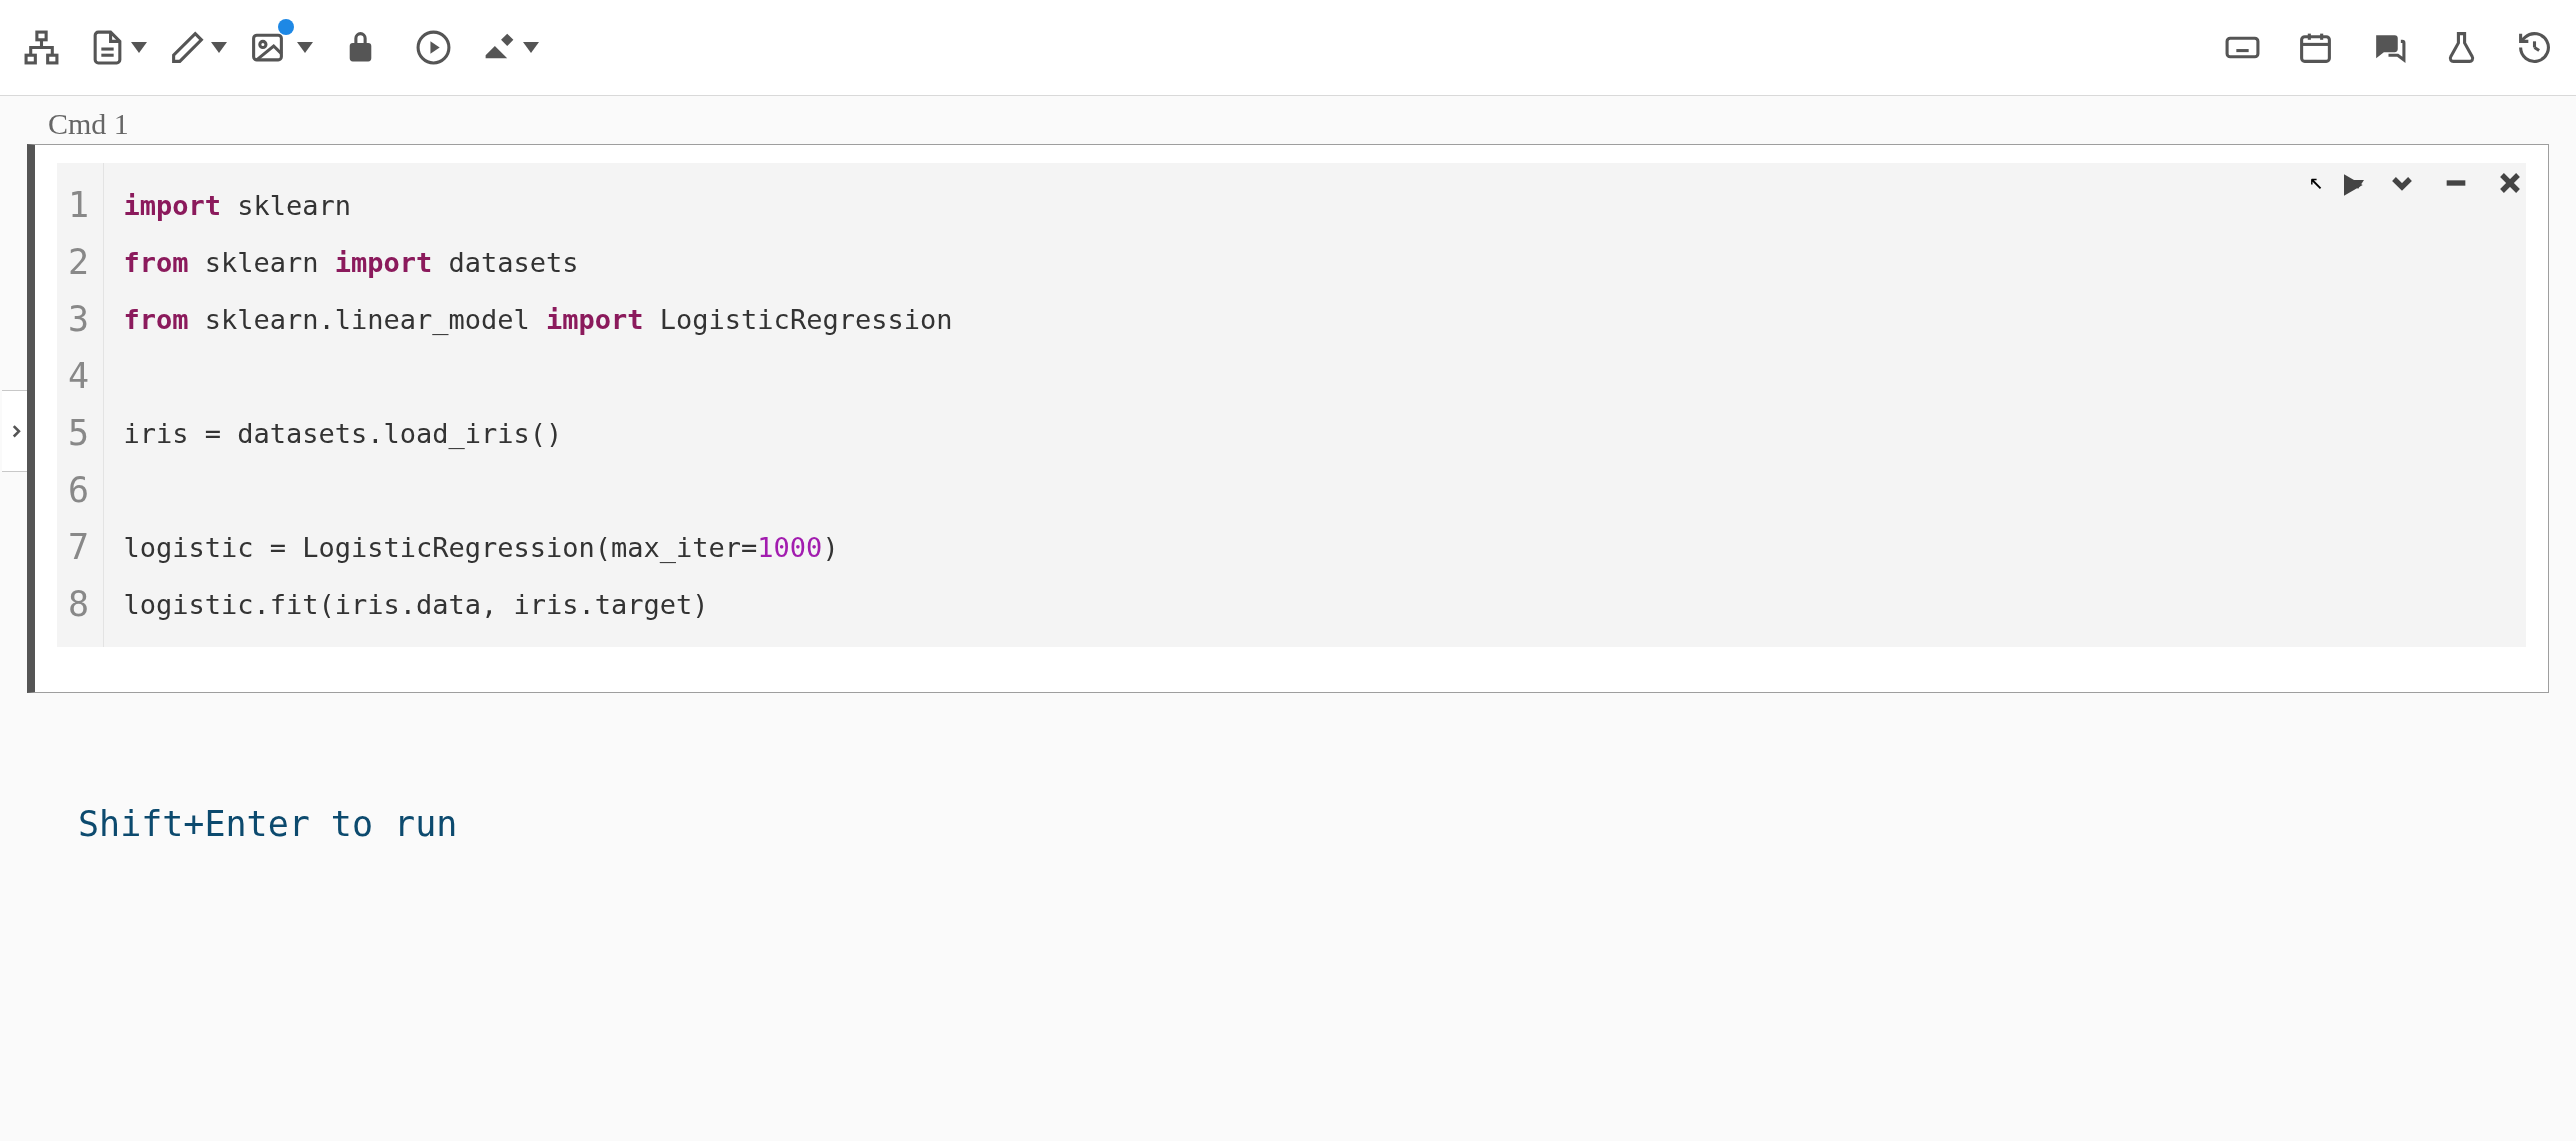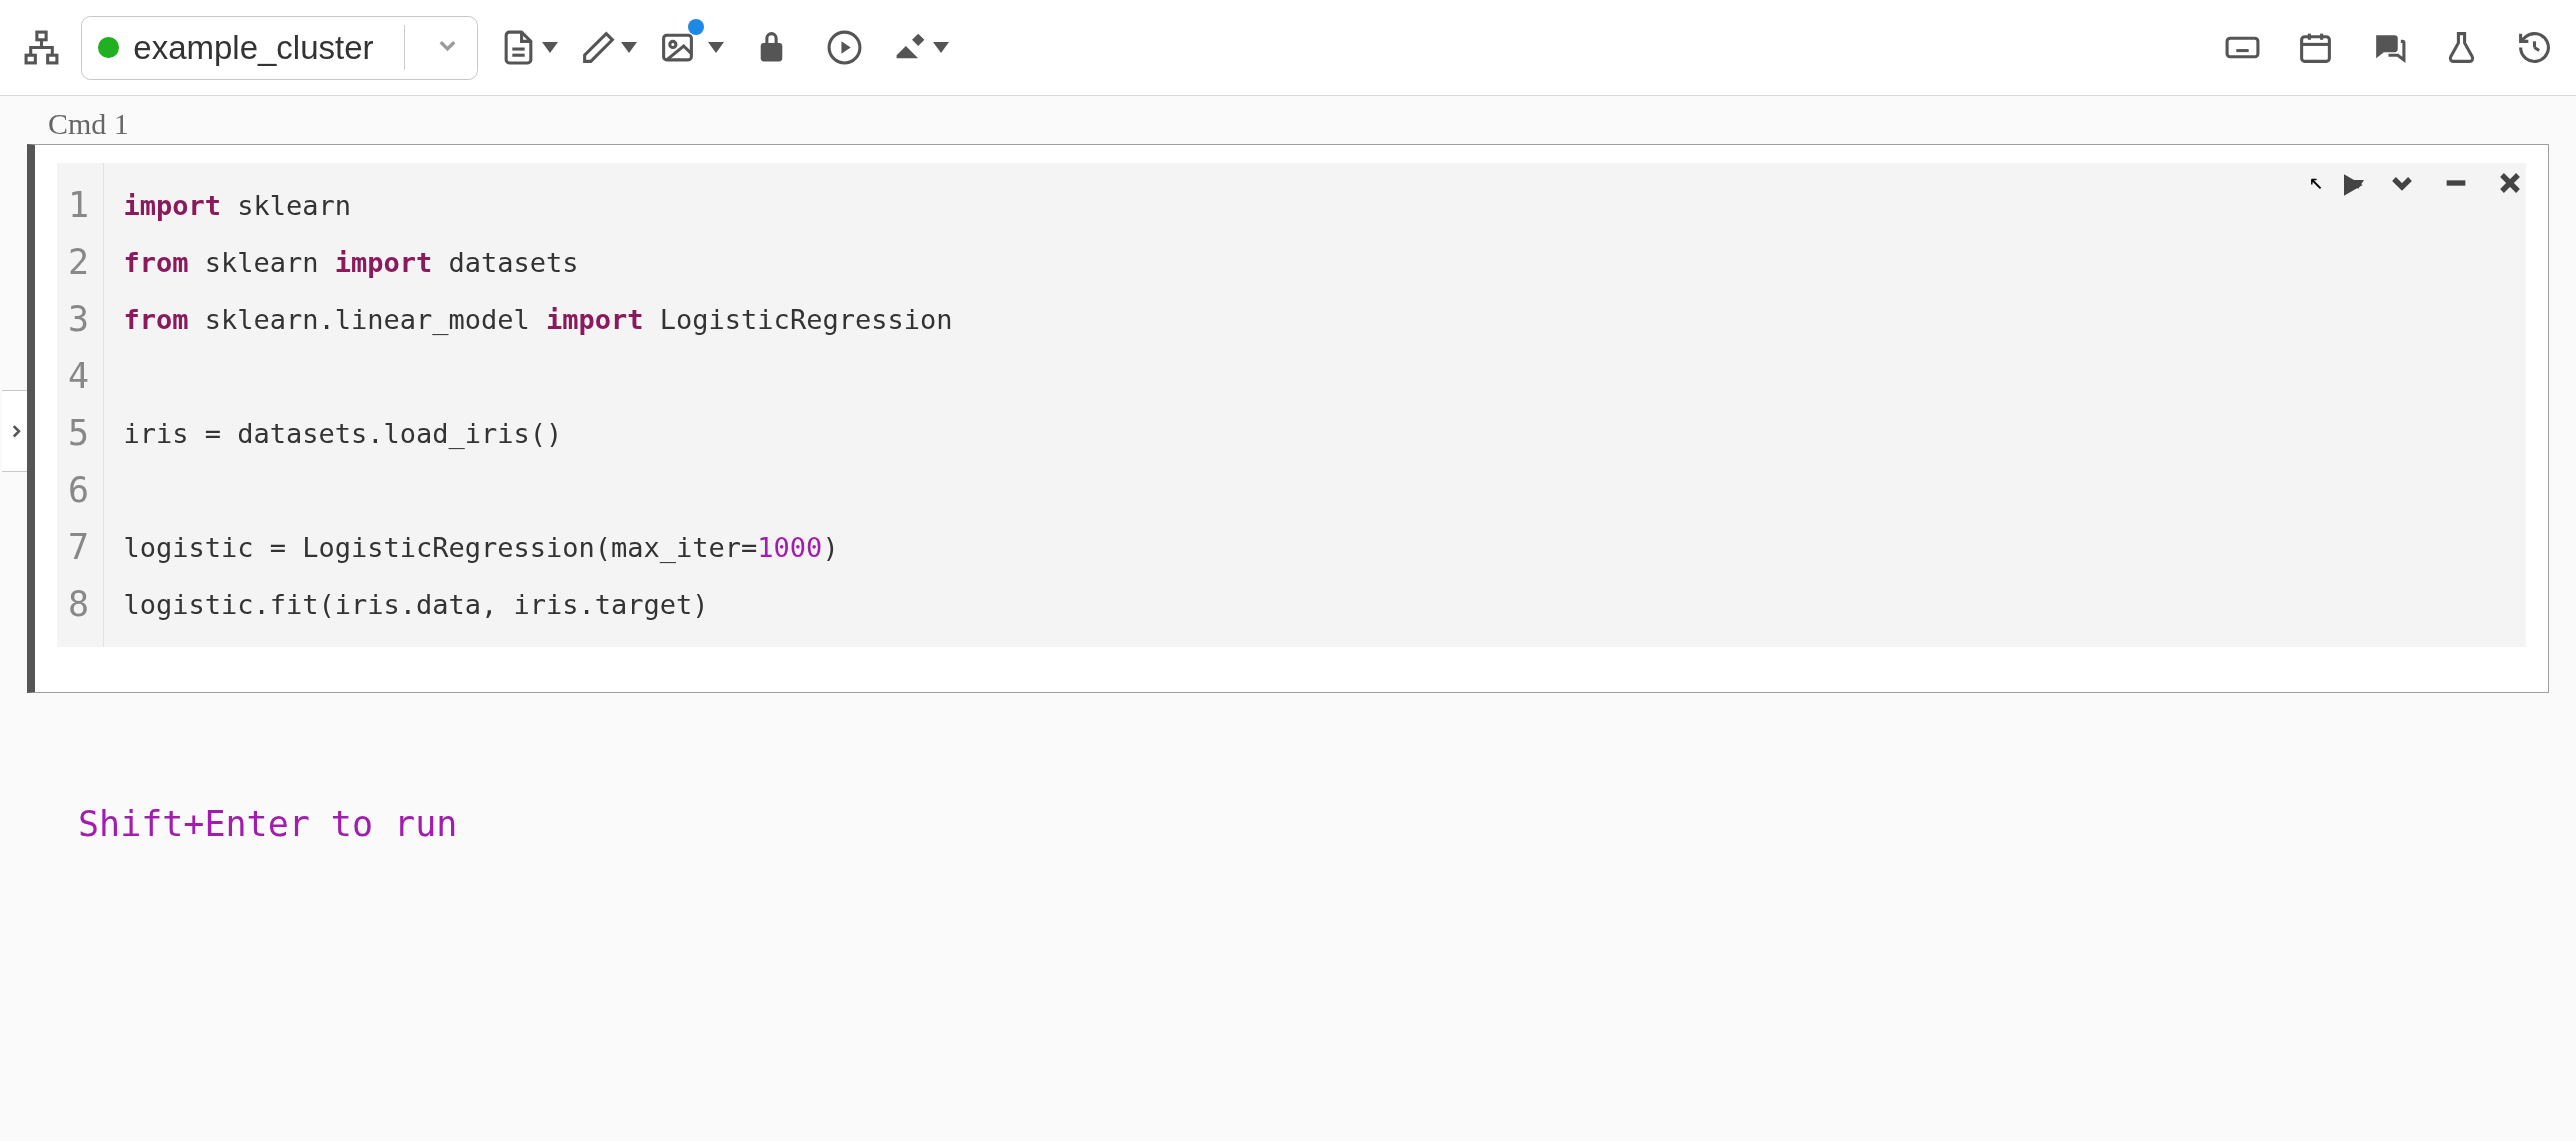--- a/index.html
+++ b/index.html
@@ -19,44 +19,34 @@
   .cell{margin:0 27px;border:1.6px solid #9e9e9e;border-left:8px solid #555;background:#fff;padding:0 0 45px 0;position:relative}
   .cell-controls{position:absolute;right:22px;top:22px;display:flex;gap:22px;align-items:center;color:#444}
   .cell-controls svg{width:32px;height:32px}
   .cell-controls .caret{border-left:6.4px solid transparent;border-right:6.4px solid transparent;border-top:9.5px solid #444;margin-left:-16px}
   .code-wrap{display:flex;background:#f4f4f4;margin:17.5px 22px 0 22px}
   .gutter{background:#f4f4f4;border-right:1.6px solid #e3e3e3;padding:14.3px 14.3px 14.3px 11px;text-align:right;color:#888;font-size:35px;line-height:57px}
   .code{padding:14.3px 19px;font-size:27px;line-height:57px;white-space:pre}
   .kw{color:#8b1a5c;font-weight:700}
   .num{color:#a21caf}
   .side-tab{position:absolute;left:1.6px;top:390px;width:30px;height:80px;background:#fff;border:1.6px solid #c8c8c8;border-left:none;border-radius:0 6.4px 6.4px 0;display:flex;align-items:center;justify-content:center;color:#555;font-size:32px}
-  .hint{font-size:35px;color:#a21caf;margin:111px 0 8px 78px;font-family:Menlo,Consolas,monospace}
+  .hint{font-size:35px;color:#0c4a6e;margin:111px 0 8px 78px;font-family:Menlo,Consolas,monospace}
   .cursor-arrow{position:absolute;left:2309px;top:167px;font-size:24px;color:#000;pointer-events:none}
 </style>
 </head>
 <body>
 
 <div class="toolbar">
   <div class="tb-btn" style="margin-left:0">
     <svg viewBox="0 0 24 24" fill="none" stroke="currentColor" stroke-width="2">
         <rect x="9" y="2" width="6" height="5"></rect>
         <rect x="2" y="17" width="6" height="5"></rect>
         <rect x="16" y="17" width="6" height="5"></rect>
         <path d="M12 7v5M12 12H5v5M12 12h7v5"></path>
       </svg>
-  </div>
-  <div class="cluster-pill" style="margin-left:14.3px">
-    <span class="dot"></span>
-    <span>example_cluster</span>
-    <span class="divider"></span>
-    <span class="chev">
-      <svg width="27" height="27" viewBox="0 0 24 24" fill="none" stroke="currentColor" stroke-width="3">
-          <polyline points="6 9 12 15 18 9"></polyline>
-        </svg>
-    </span>
   </div>
 
   <div class="tb-btn">
     <svg viewBox="0 0 24 24" fill="none" stroke="currentColor" stroke-width="2">
         <path d="M14 2H6a2 2 0 0 0-2 2v16a2 2 0 0 0 2 2h12a2 2 0 0 0 2-2V8z"></path>
         <polyline points="14 2 14 8 20 8"></polyline>
         <line x1="8" y1="13" x2="16" y2="13"></line>
         <line x1="8" y1="17" x2="16" y2="17"></line>
       </svg>
     <span class="caret"></span>

